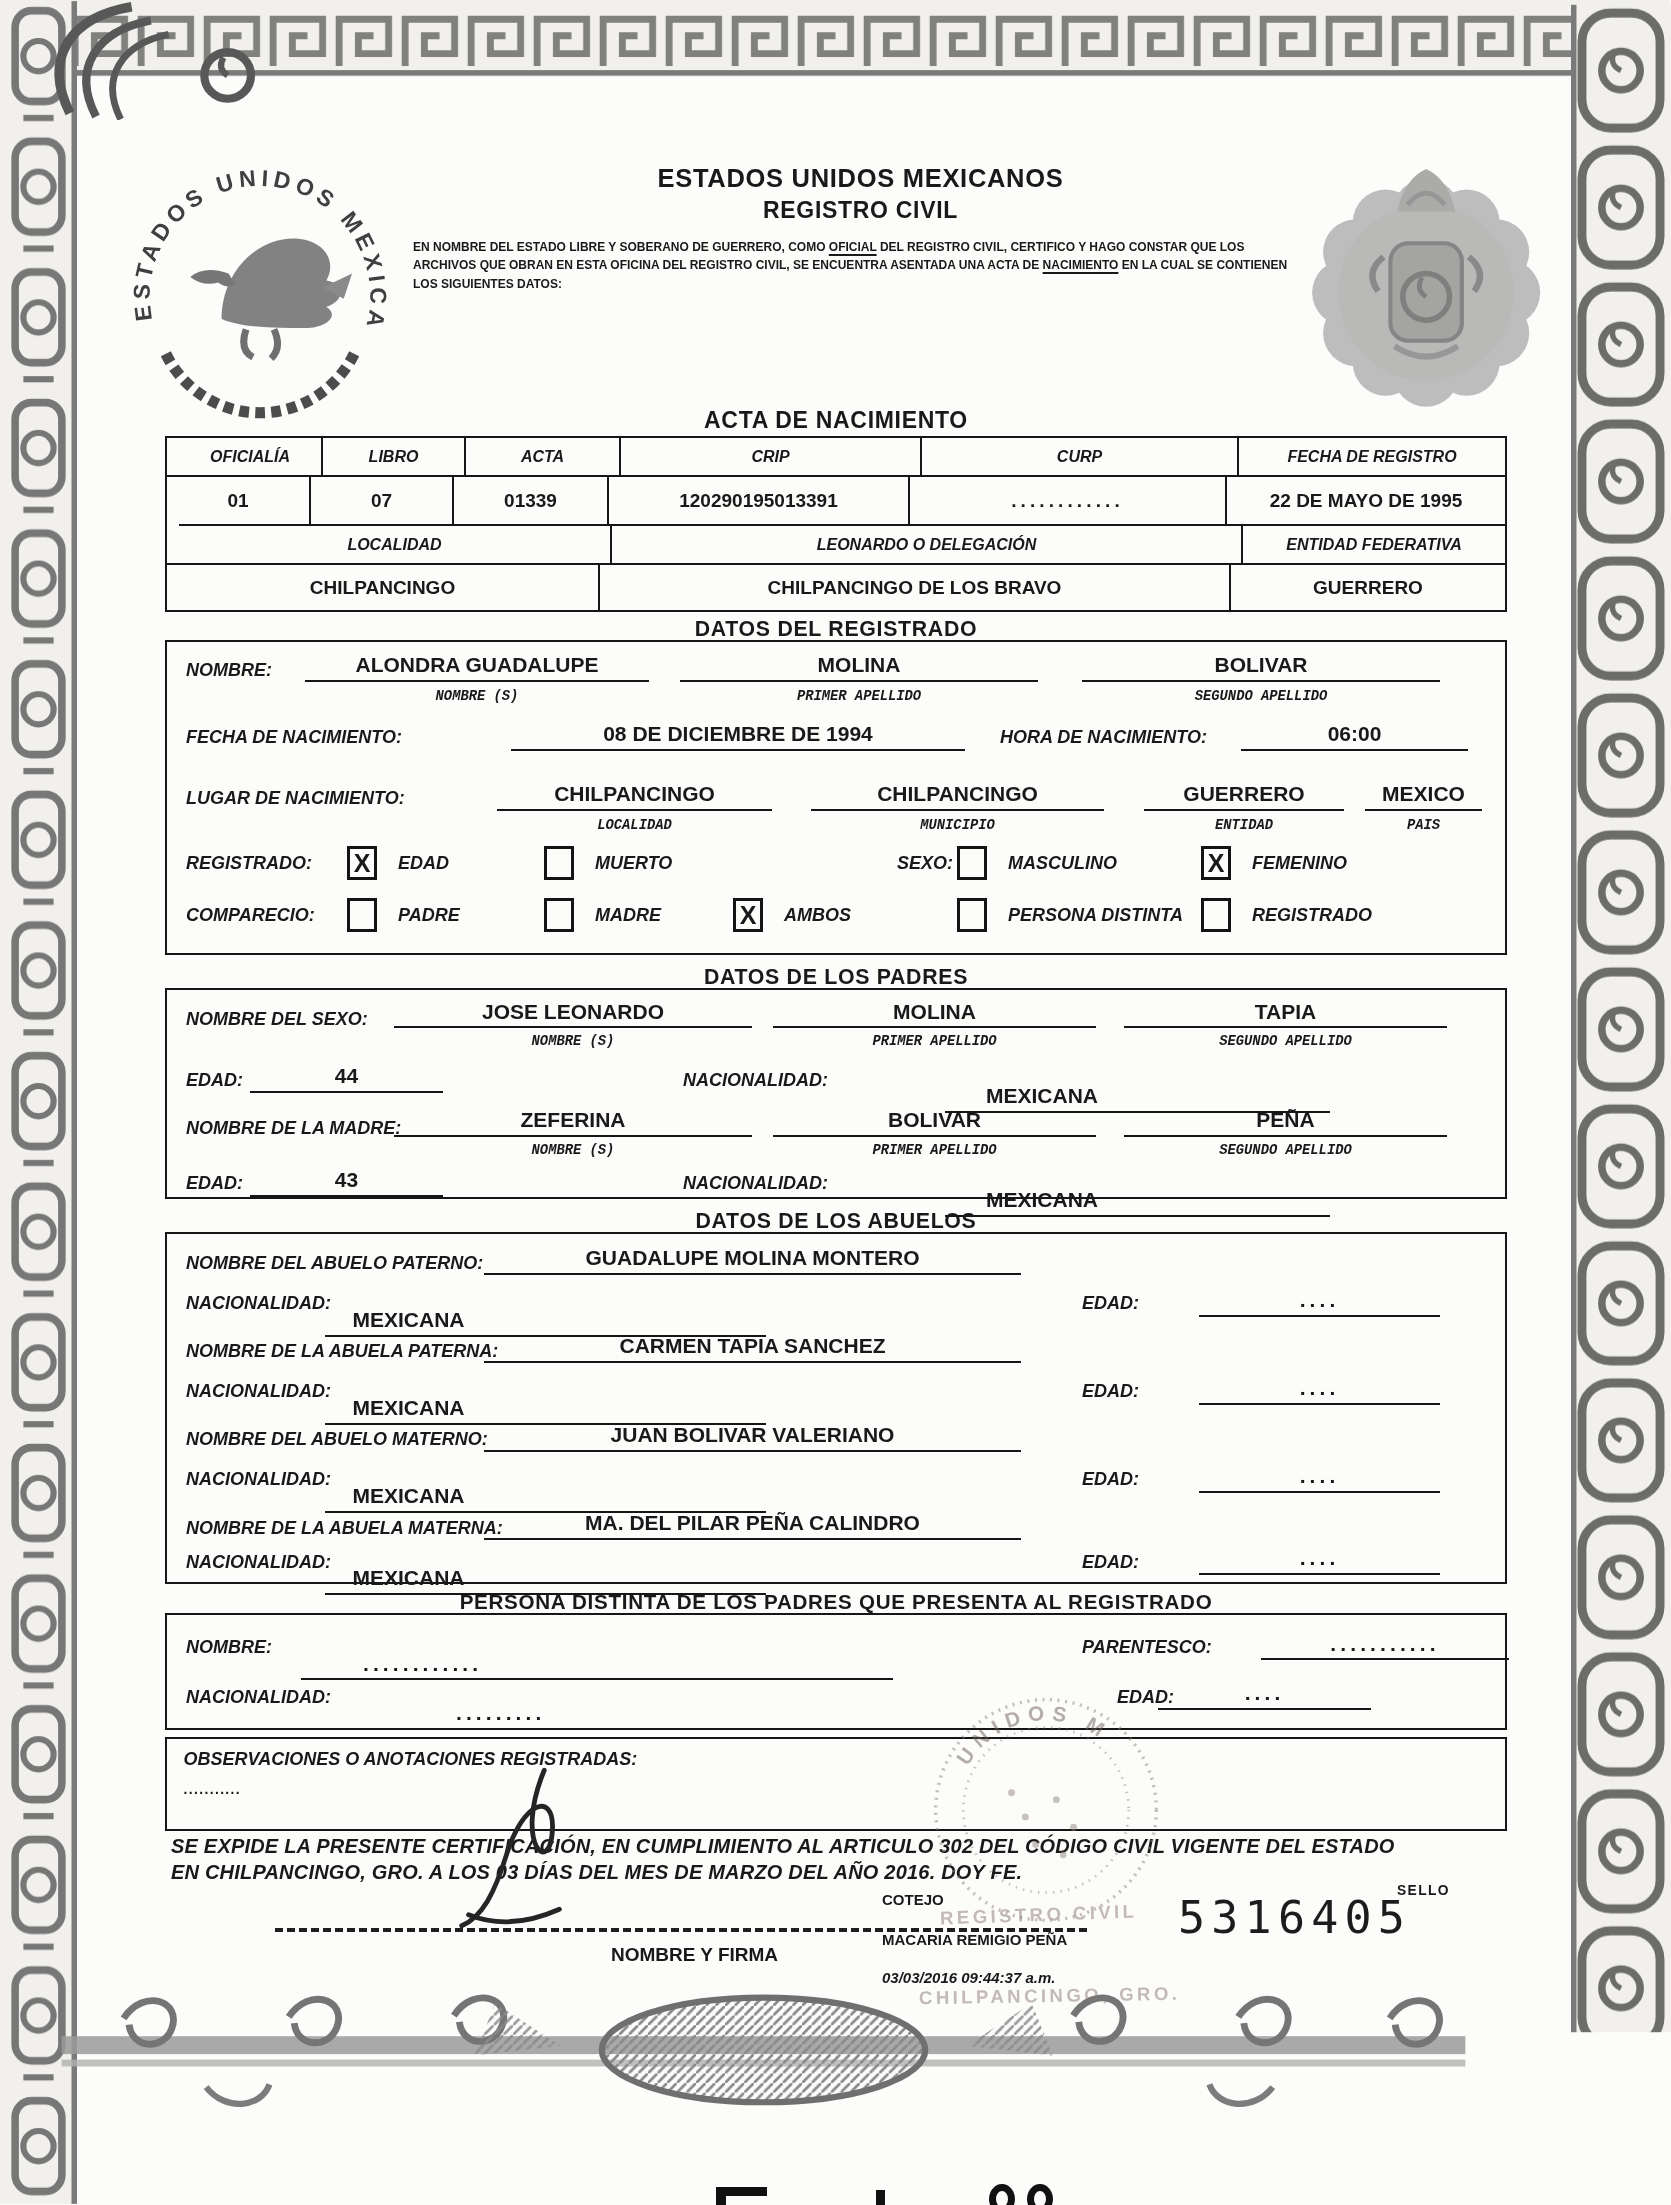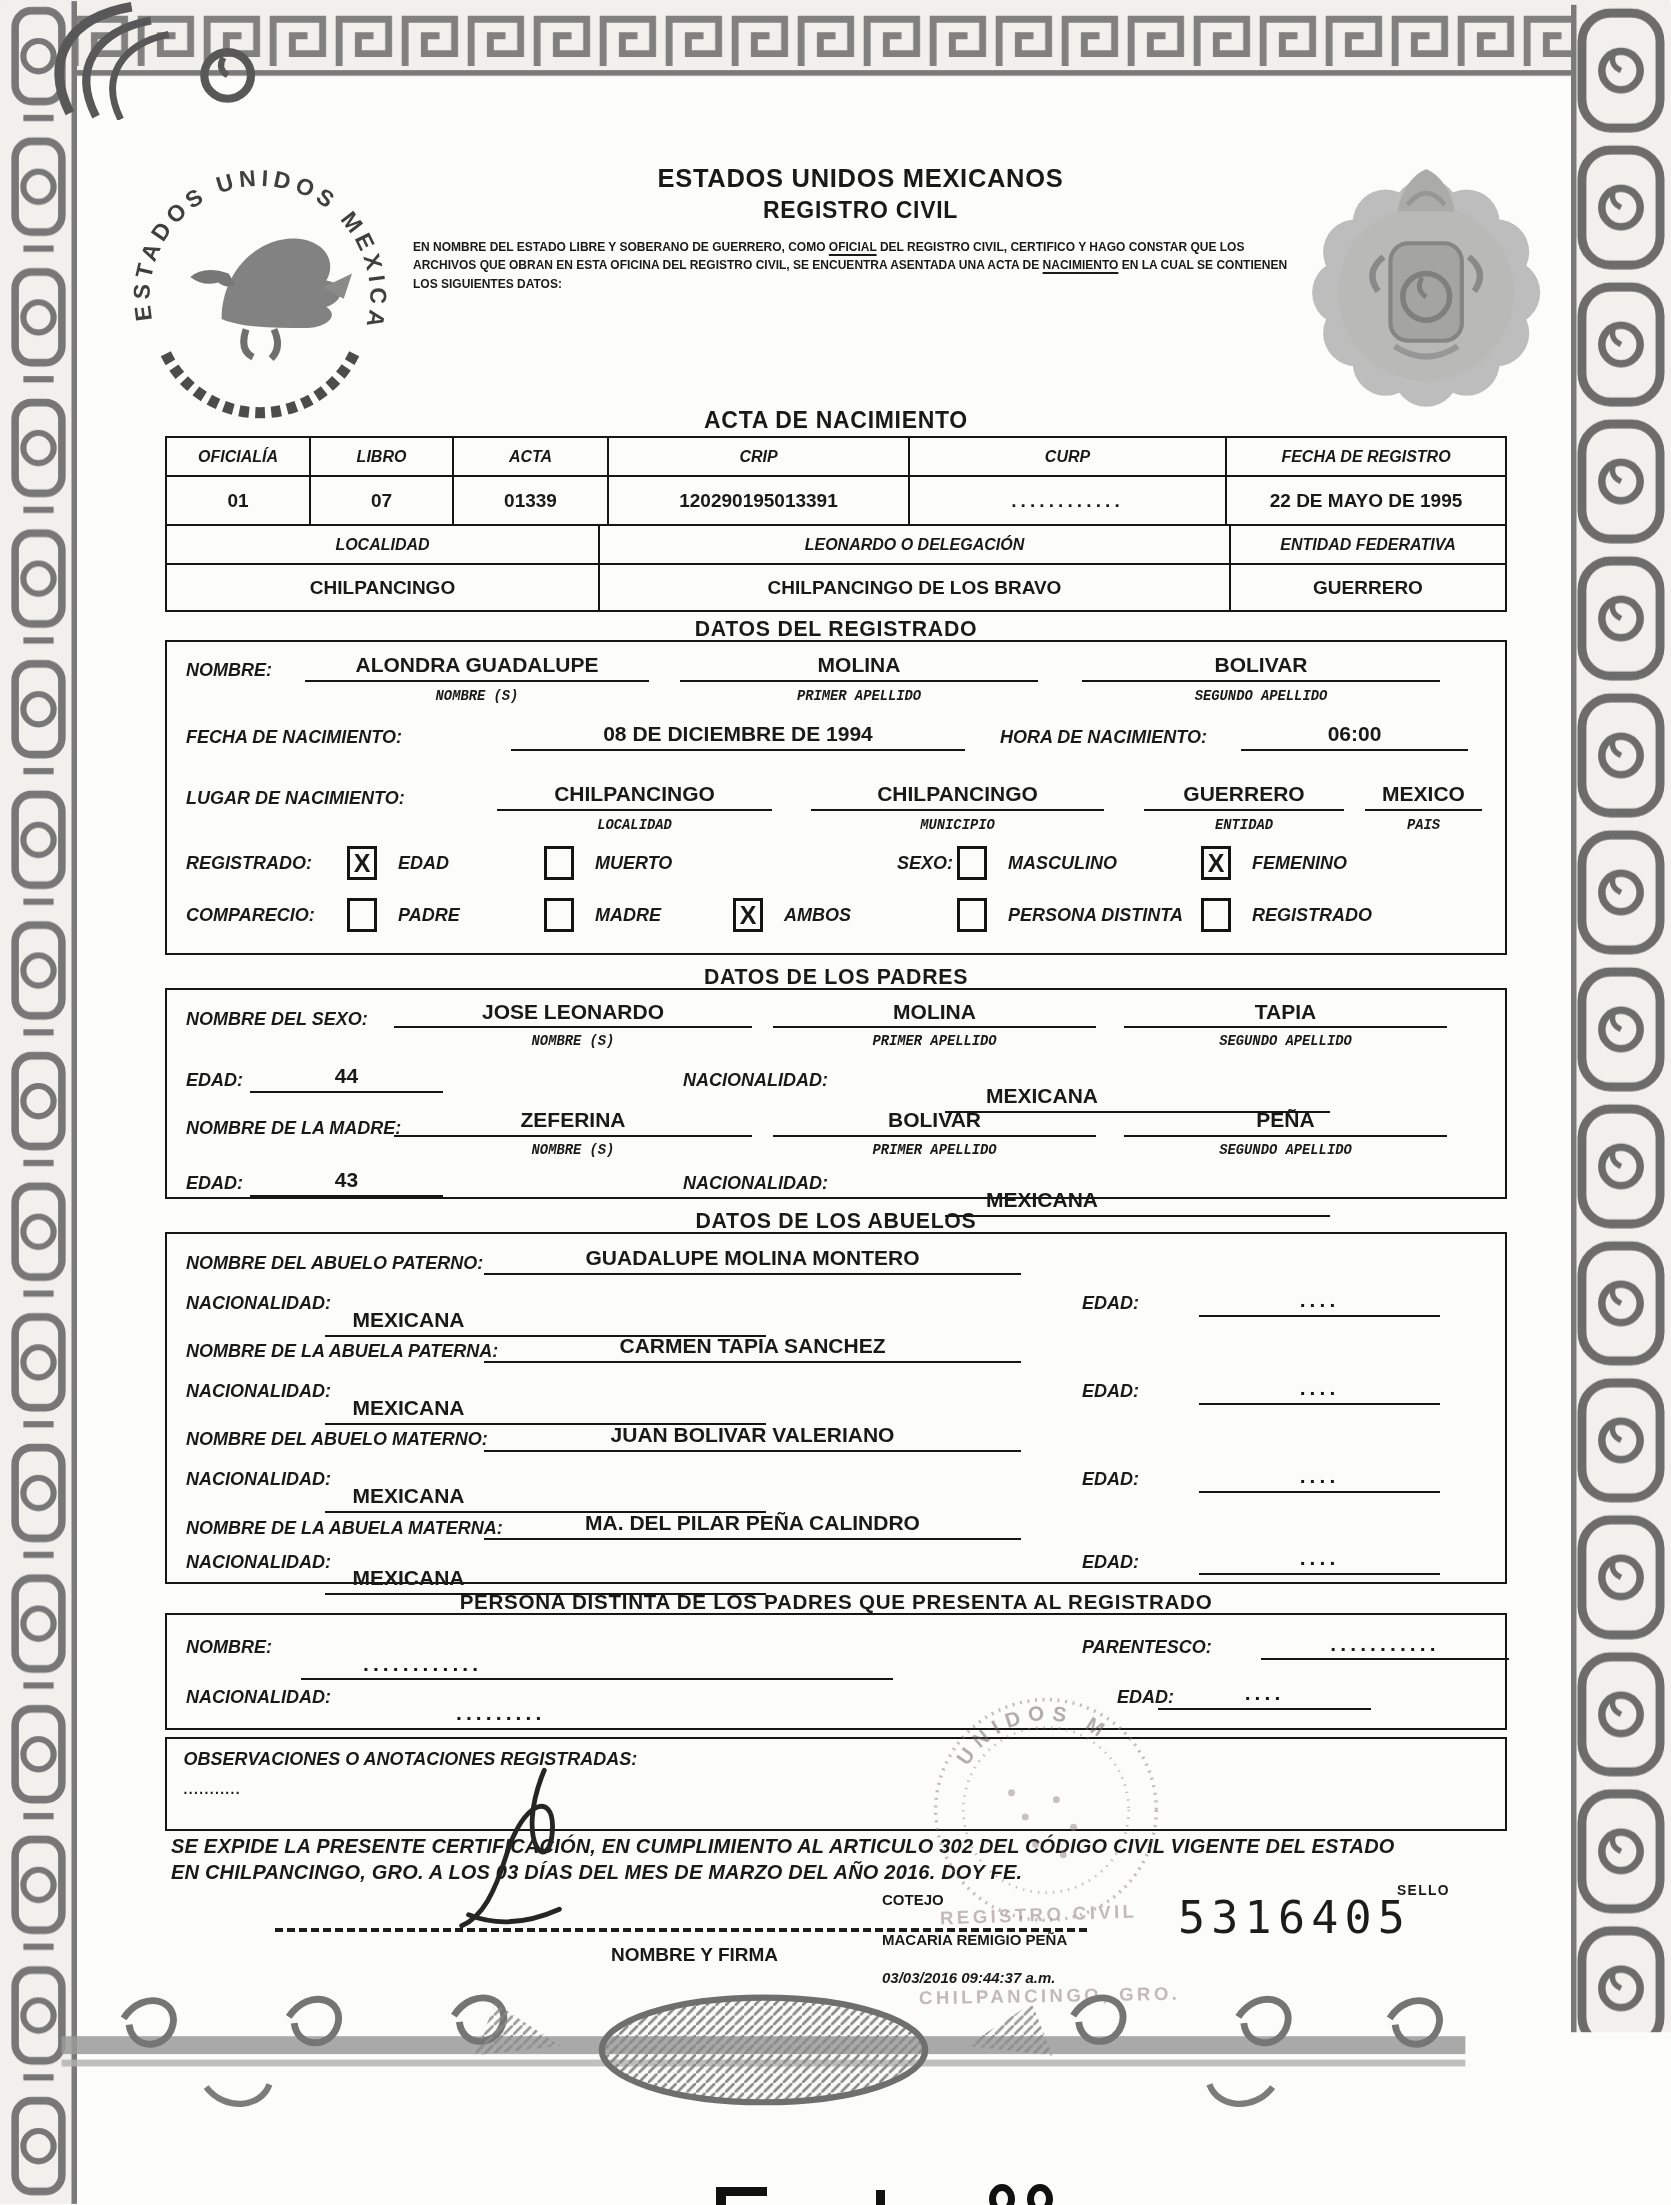--- a/index.html
+++ b/index.html
@@ -16,21 +16,21 @@
   .sec-title{position:absolute;left:165px;width:1342px;text-align:center;font-weight:bold;
              font-size:21.3px;letter-spacing:0.7px;}
   .fbox{position:absolute;left:165px;width:1342px;border:2.8px solid #161616;box-sizing:border-box;}
   .cbx{width:30px;height:34px;border:3.4px solid #141414;display:flex;align-items:center;
        justify-content:center;font-size:25px;font-weight:bold;box-sizing:border-box;}
   .trow{display:grid;}
   .trow>div{border-left:2.1px solid #161616;display:flex;align-items:center;justify-content:center;
             box-sizing:border-box;}
   .trow>div:first-child{border-left:none;}
   .trow.bt{border-top:2.1px solid #161616;}
-  .thr{font-style:italic;font-weight:bold;font-size:16px;}
+  .thr{font-style:italic;font-weight:bold;font-size:16px;margin-left:12px;}
   .tvr{font-weight:bold;font-size:19px;}
   .title1{font-weight:bold;font-size:25.5px;text-align:center;letter-spacing:0.7px;}
   .title2{font-weight:bold;font-size:23px;text-align:center;letter-spacing:0.7px;margin-top:4.1px;}
   .intro{font-weight:bold;font-size:12px;line-height:1.55;margin-top:13.8px;text-align:left;}
   .intro u{text-decoration-thickness:2.1px;text-underline-offset:3.4px;}
   .cert{font-style:italic;font-weight:bold;font-size:20px;line-height:1.28;letter-spacing:0.2px;}
   .faint{font-weight:bold;font-size:18.6px;letter-spacing:3.4px;color:#8a7878;opacity:.5;white-space:nowrap;}
   .cotejo-line{font-weight:bold;font-size:15px;white-space:nowrap;}
   .folio{font-family:"DejaVu Sans Mono", monospace;font-size:45px;letter-spacing:6.2px;color:#1c1c1c;}
   .sello{font-weight:bold;font-size:13.8px;letter-spacing:1.4px;}

